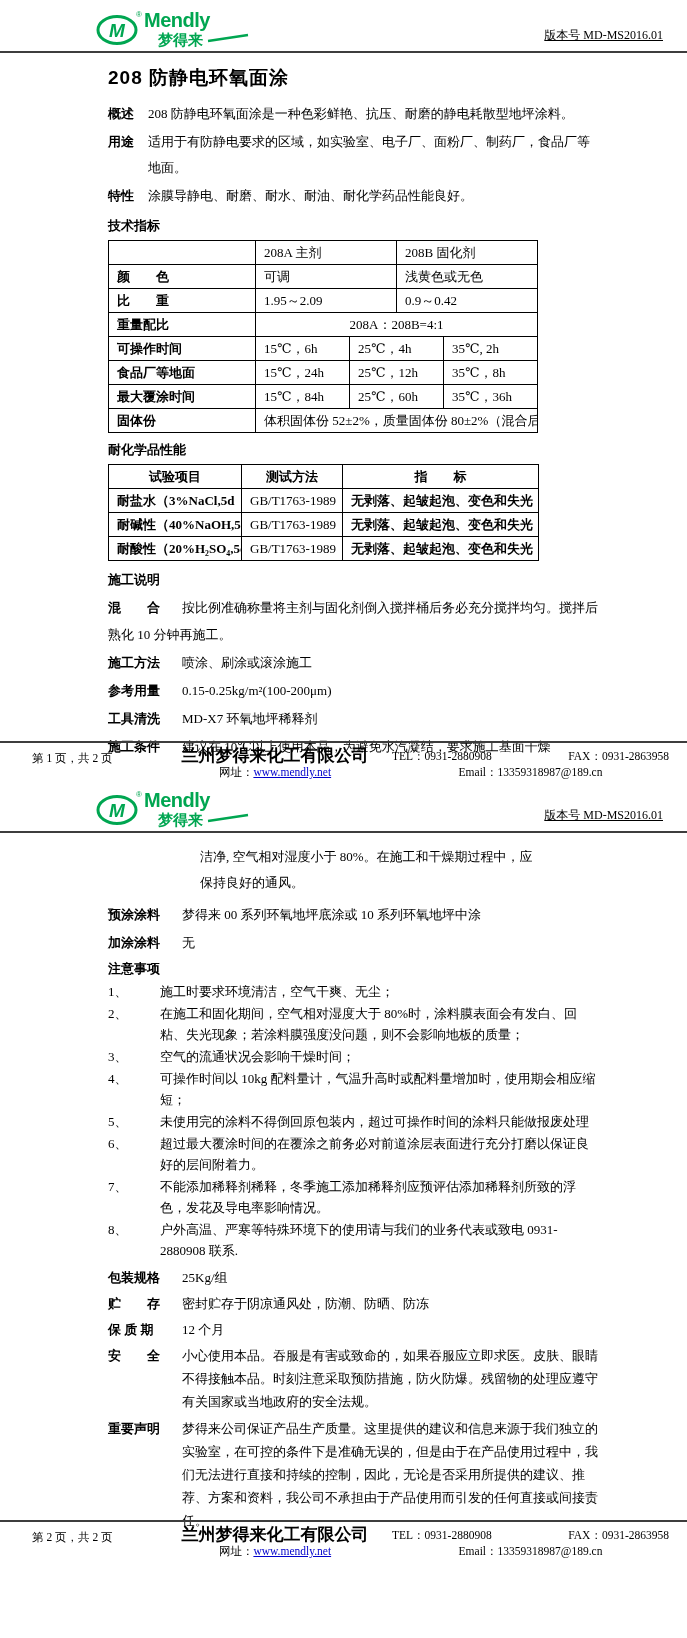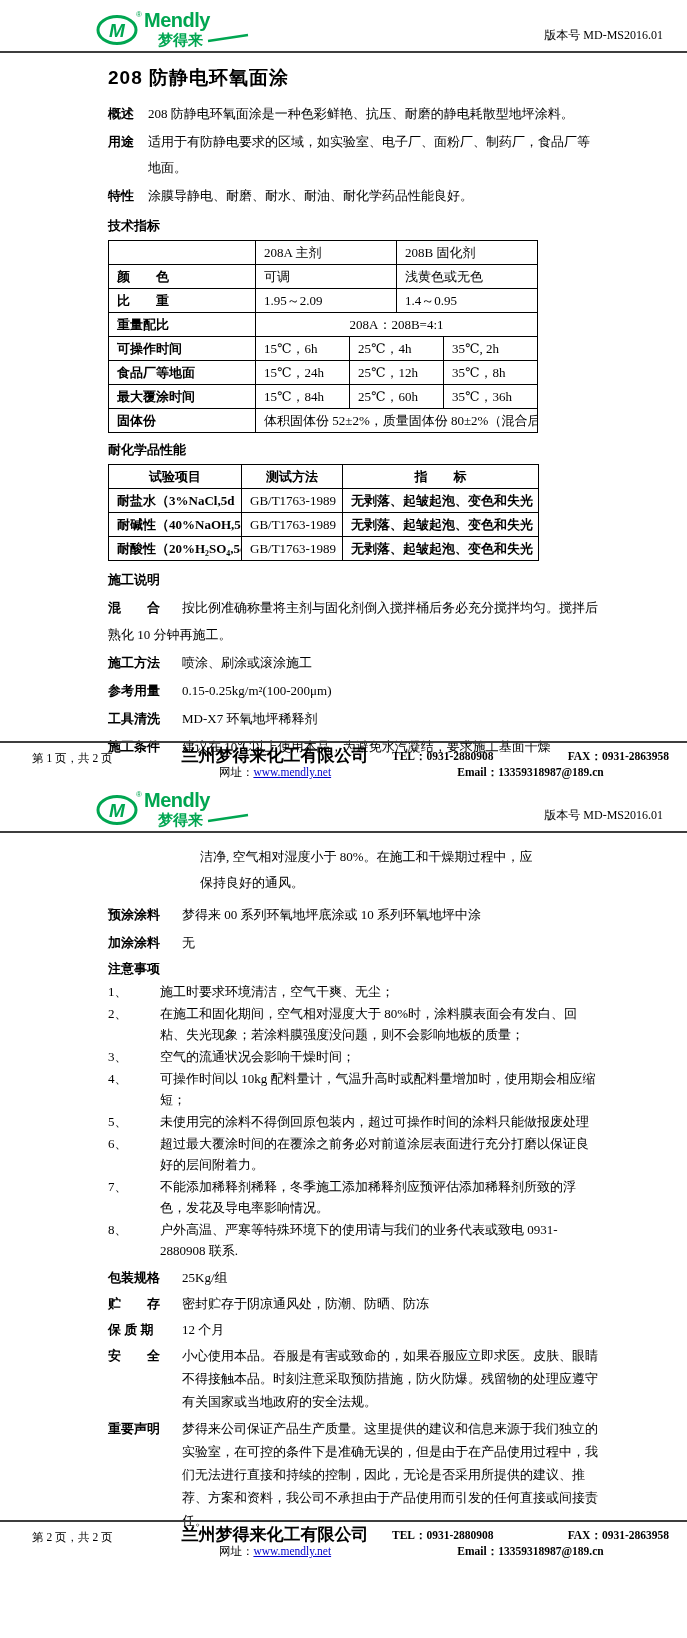--- a/index.html
+++ b/index.html
@@ -15,21 +15,21 @@
 
   
   .hdr {
     display:flex; justify-content:space-between; align-items:flex-end;
     padding:8px 24px 3px 96px;
     border-bottom:2px solid #3d3d3d;
   }
   .lg-t { font-family:"Liberation Sans","DejaVu Sans",sans-serif; }
   .lg-f { fill:var(--brand); }
   .lg-s { stroke:var(--brand); fill:none; }
-  .version { font-size:12px; padding-bottom:4px; }
+  .version { font-size:12px; padding-bottom:4px;text-decoration:underline; }
 
   
   .content { padding:0 88px 0 108px; }
   .title {
     font-size:19px; font-weight:bold; letter-spacing:1px;
     font-family:"Liberation Sans","DejaVu Sans",sans-serif;
     margin:12px 0 0 108px;
   }
 
   .row { display:flex; line-height:26px; margin-top:2px; }
@@ -55,21 +55,21 @@
 
   
   .foot {
     position:absolute; left:0; width:687px;
     border-top:2px solid #3d3d3d;
     font-size:11.5px; display:flex; padding:5px 18px 0 18px;
   }
   .foot .pg { width:152px; padding:3px 0 0 14px; }
   .foot .co { width:210px; text-align:center; line-height:16px; }
   .foot .co .cname { font-weight:bold; font-size:17px; }
-  .foot .contact { flex:1; line-height:16px; padding-left:12px;font-weight:bold; }
+  .foot .contact { flex:1; line-height:16px; padding-left:12px; }
   .foot .tf { display:flex; justify-content:space-between; }
   .foot .em { text-align:center; }
   a.weblink { color:var(--link); text-decoration:underline; }
 
   
   .cont-para { margin:11px 0 0 92px; width:336px; line-height:26px; }
   .note { display:flex; line-height:21px; margin-top:1px; }
   .note .no { flex:none; width:52px; }
   .note .nt { flex:1; }
   .p2row { display:flex; line-height:23px; margin-top:3px; }
@@ -128,21 +128,21 @@
         <td colspan="3">208B 固化剂</td>
       </tr>
       <tr>
         <td class="b">颜　　色</td>
         <td colspan="3">可调</td>
         <td colspan="3">浅黄色或无色</td>
       </tr>
       <tr>
         <td class="b">比　　重</td>
         <td colspan="3">1.95～2.09</td>
-        <td colspan="3">1.4～0.95</td>
+        <td colspan="3">0.9～0.42</td>
       </tr>
       <tr>
         <td class="b">重量配比</td>
         <td colspan="6" class="c">208A：208B=4:1</td>
       </tr>
       <tr>
         <td class="b">可操作时间</td>
         <td colspan="2">15℃，6h</td>
         <td colspan="2">25℃，4h</td>
         <td colspan="2">35℃, 2h</td>

